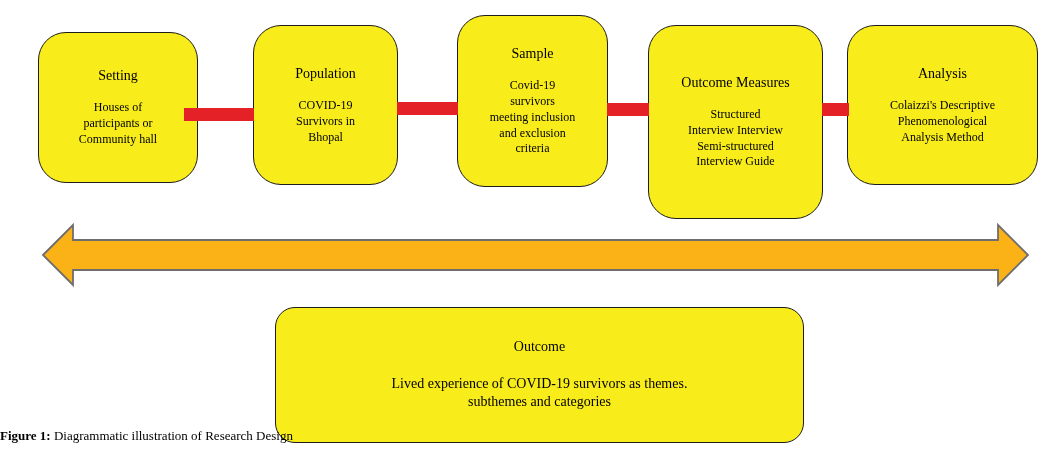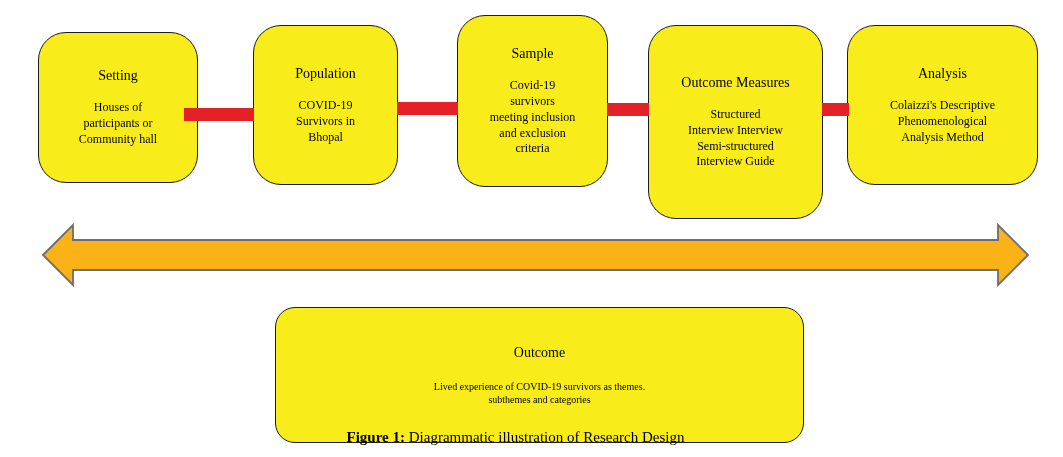--- a/index.html
+++ b/index.html
@@ -57,26 +57,25 @@
   .arrow-svg polygon {
     fill: var(--arrow-fill, #FBB216);
     stroke: var(--arrow-border, #6e6e6e);
     stroke-width: 1.8;
     stroke-linejoin: miter;
   }
   .outcome-node {
     left: 275px; top: 307px; width: 529px; height: 136px;
     border-radius: 20px;
   }
-  .outcome-node .node-body { margin-top: 18px; font-size: 10px; }
+  .outcome-node .node-body { margin-top: 18px; font-size: 14px; }
   .caption {
     position: absolute;
     left: 0; top: 428px; width: 1031px;
-    text-align: center;
-    font-size: 15px;
+    font-size: 13px;
     line-height: 1.3;
     font-family: Liberation Serif, serif;
   }
   .caption .cap-label { font-weight: bold; }
 </style>
 </head>
 <body>
 
 <div class="canvas">
 

